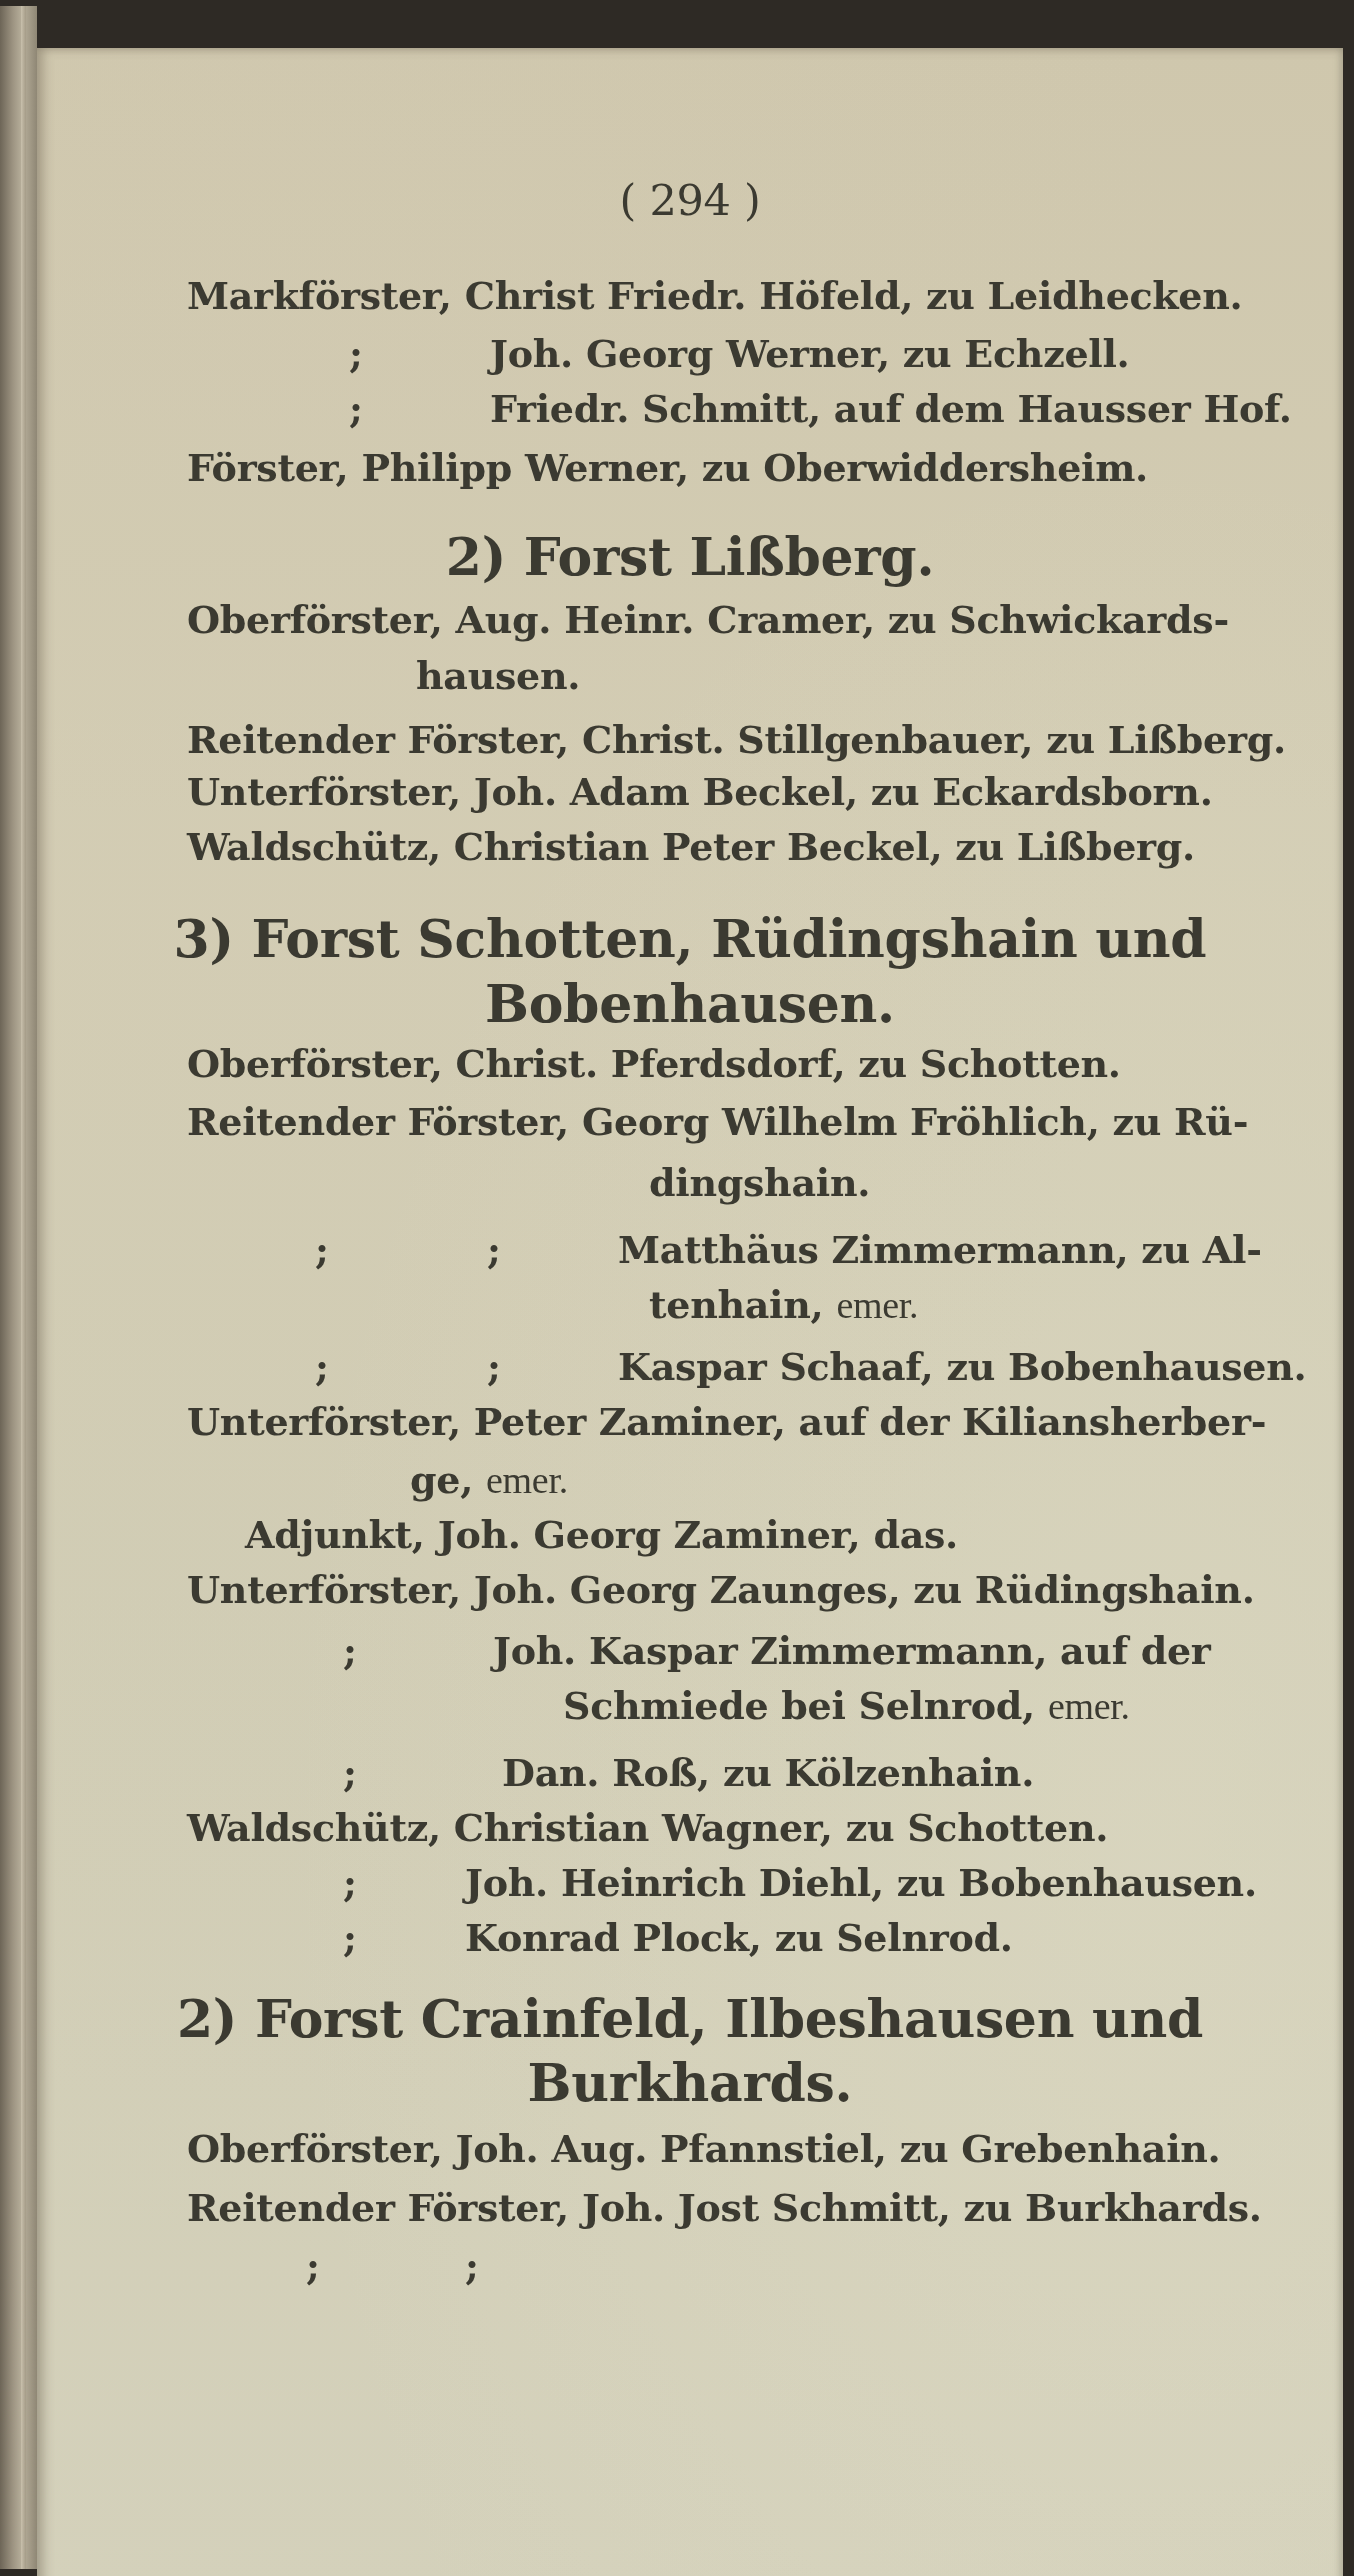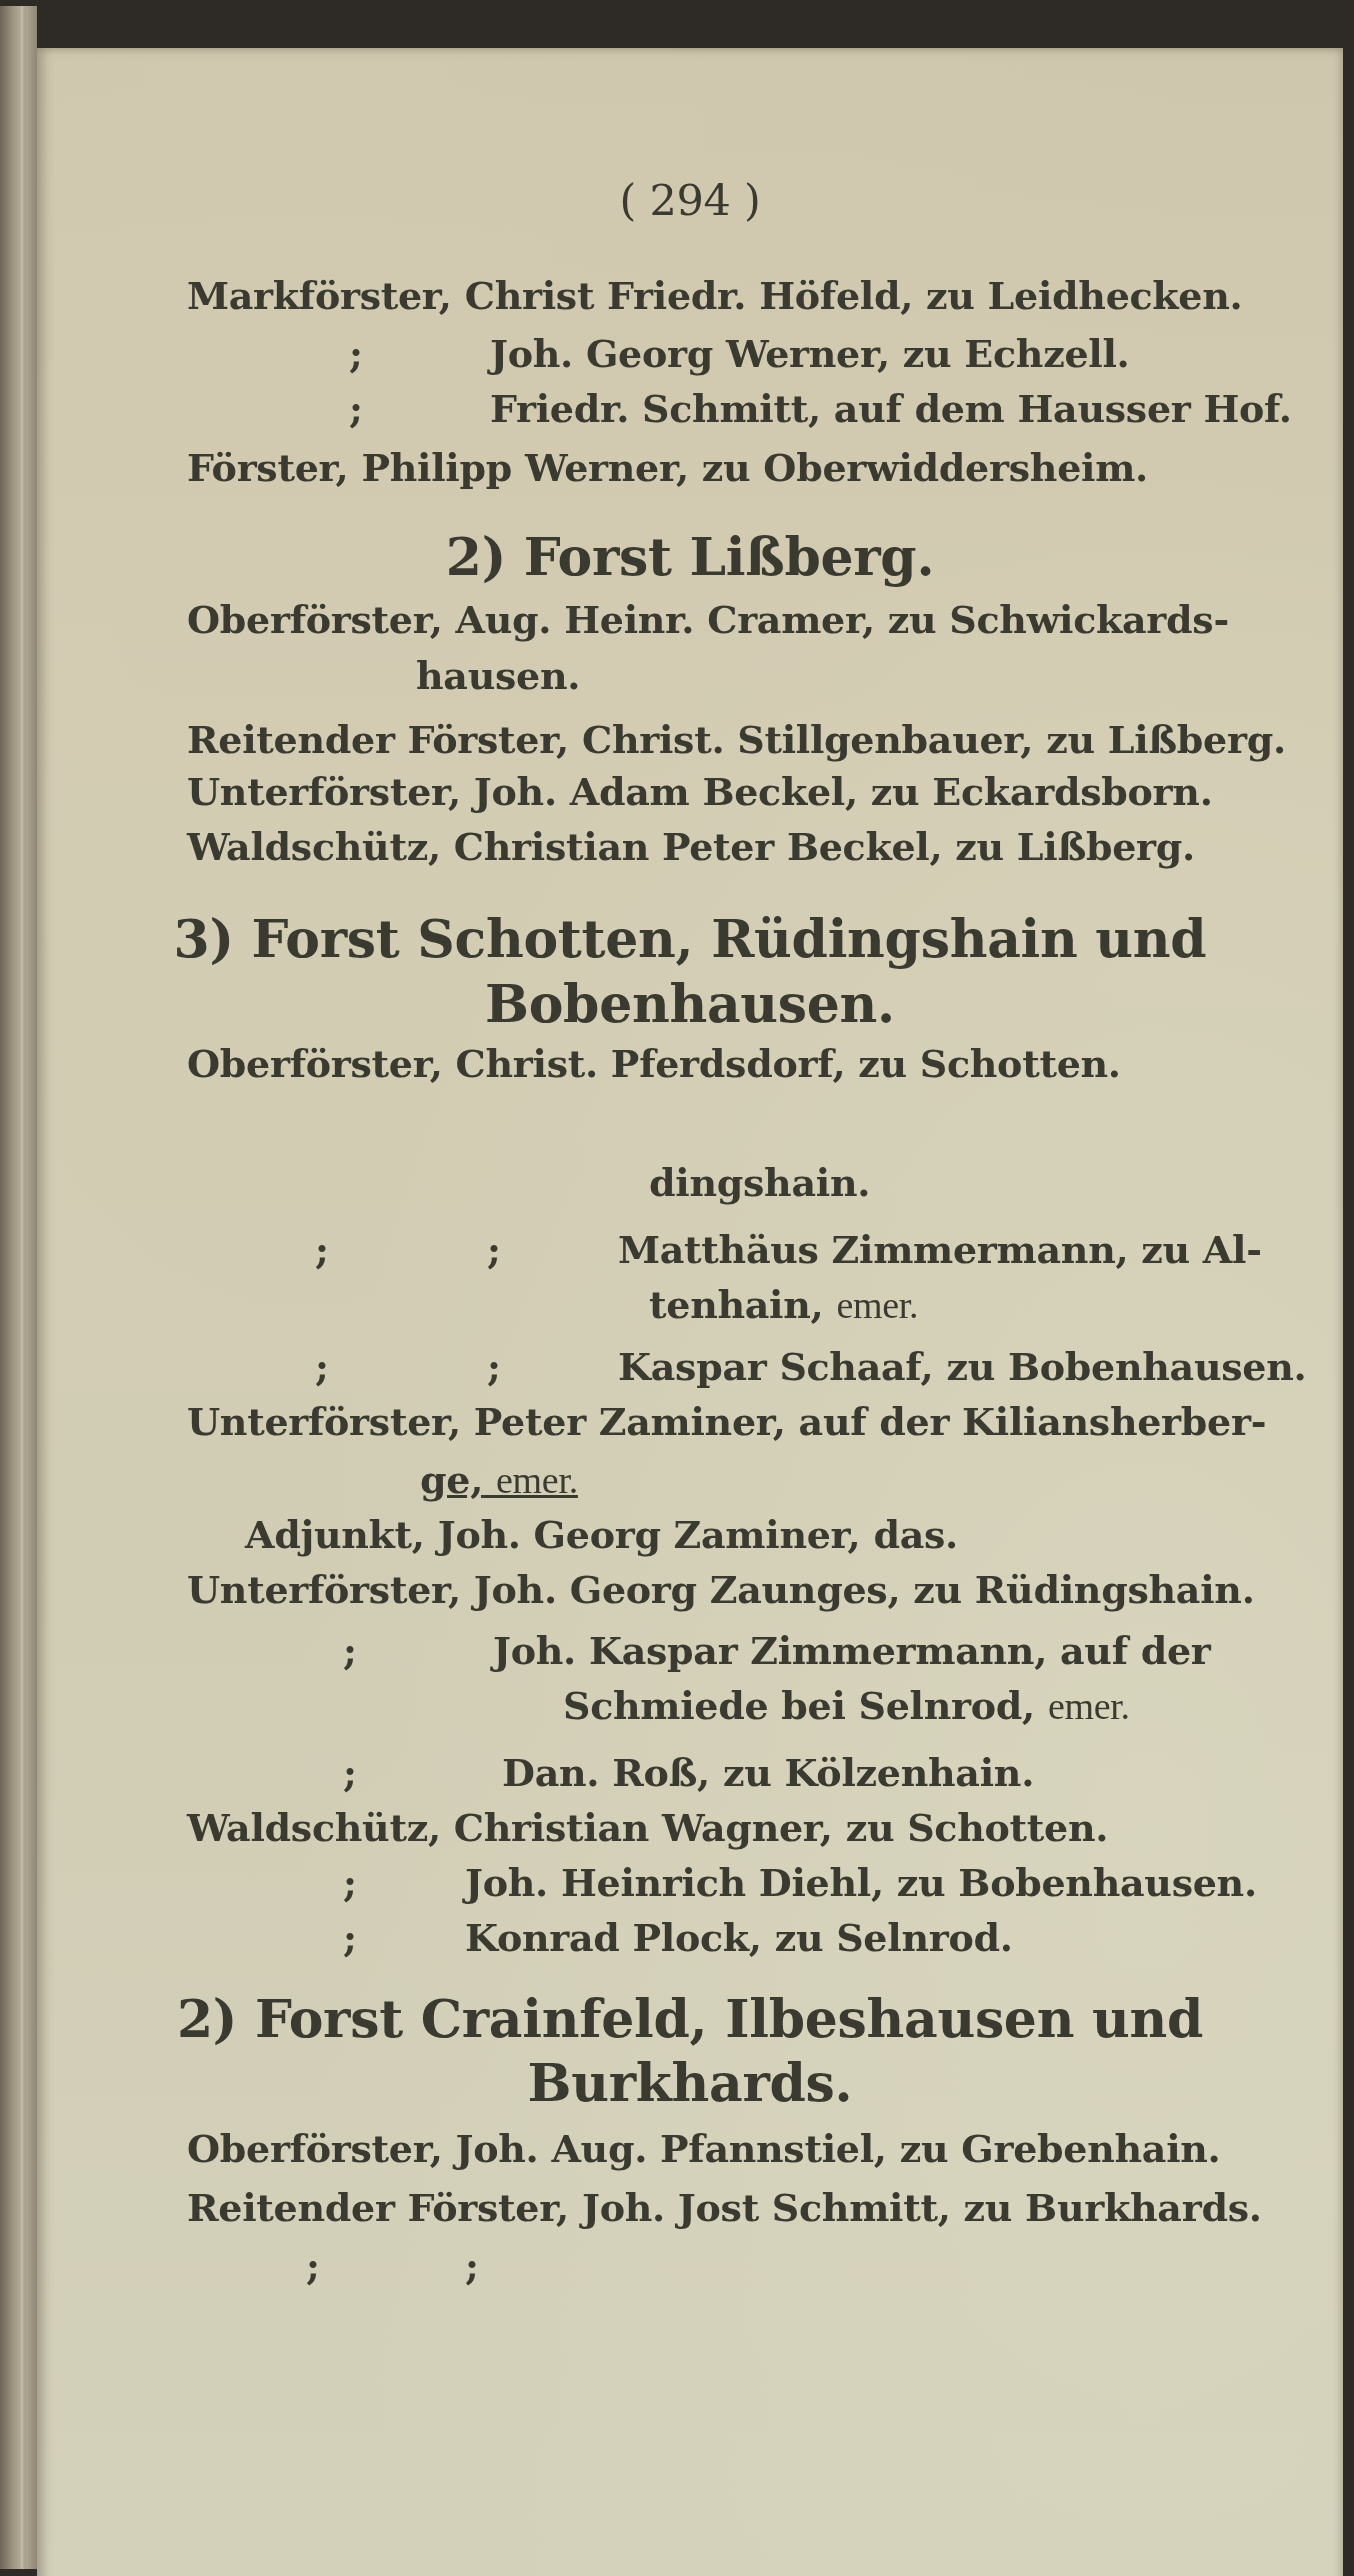--- a/index.html
+++ b/index.html
@@ -83,36 +83,37 @@
     <div class="line" style="left:150px; top:553px;">Oberförster, Aug. Heinr. Cramer, zu Schwickards-</div>
     <div class="line" style="left:379px; top:609px;">hausen.</div>
     <div class="line" style="left:150px; top:673px;">Reitender Förster, Christ. Stillgenbauer, zu Lißberg.</div>
     <div class="line" style="left:150px; top:725px;">Unterförster, Joh. Adam Beckel, zu Eckardsborn.</div>
     <div class="line" style="left:150px; top:780px;">Waldschütz, Christian Peter Beckel, zu Lißberg.</div>
 
     <div class="line center heading" style="top:865px;">3) Forst Schotten, Rüdingshain und</div>
     <div class="line center heading" style="top:930px;">Bobenhausen.</div>
 
     <div class="line" style="left:150px; top:997px;">Oberförster, Christ. Pferdsdorf, zu Schotten.</div>
+    <div class="line" style="left:150px; top:1055px;">Reitender Förster, Georg Wilhelm Fröhlich, zu Rü-</div>
     <div class="line" style="left:612px; top:1116px;">dingshain.</div>
 
     <div class="ditto" style="left:278px; top:1183px;">;</div>
     <div class="ditto" style="left:450px; top:1183px;">;</div>
     <div class="line" style="left:581px; top:1183px;">Matthäus Zimmermann, zu Al-</div>
     <div class="line" style="left:612px; top:1238px;">
       <span>tenhain,</span>
       <span class="roman">emer.</span>
     </div>
 
     <div class="ditto" style="left:278px; top:1300px;">;</div>
     <div class="ditto" style="left:450px; top:1300px;">;</div>
     <div class="line" style="left:581px; top:1300px;">Kaspar Schaaf, zu Bobenhausen.</div>
 
     <div class="line" style="left:150px; top:1355px;">Unterförster, Peter Zaminer, auf der Kiliansherber-</div>
-    <div class="line" style="left:383px; top:1413px;text-decoration:underline;">
+    <div class="line" style="left:373px; top:1413px;">
       <span>ge,</span>
       <span class="roman">emer.</span>
     </div>
 
     <div class="line" style="left:208px; top:1468px;">Adjunkt, Joh. Georg Zaminer, das.</div>
     <div class="line" style="left:150px; top:1523px;">Unterförster, Joh. Georg Zaunges, zu Rüdingshain.</div>
 
     <div class="ditto" style="left:306px; top:1584px;">;</div>
     <div class="line" style="left:456px; top:1584px;">Joh. Kaspar Zimmermann, auf der</div>
     <div class="line" style="left:526px; top:1639px;">

